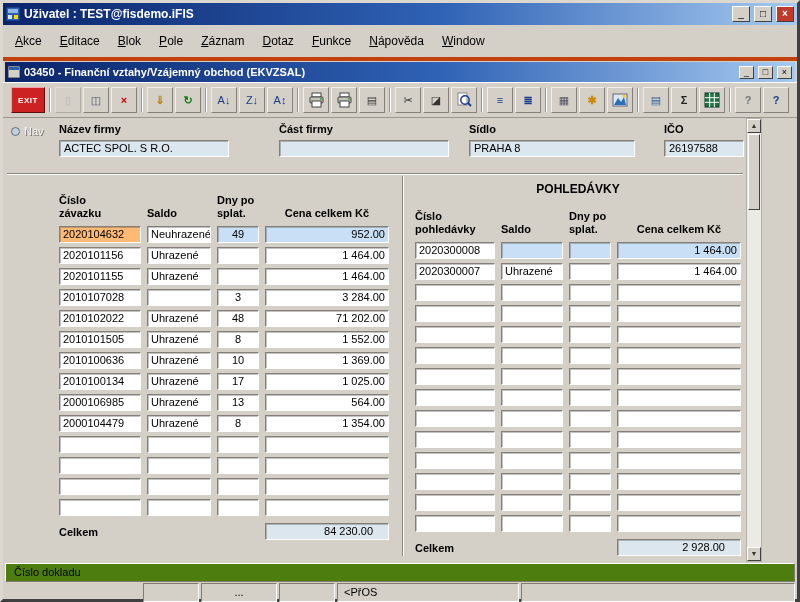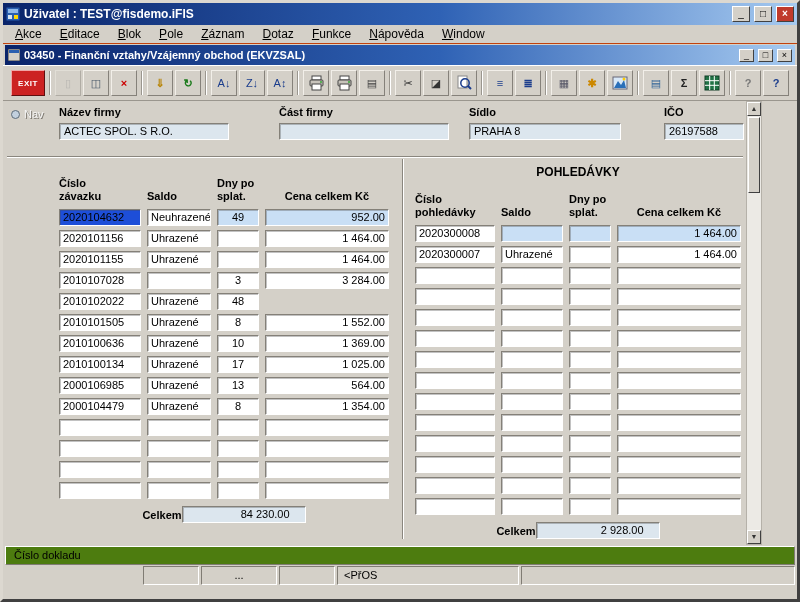--- a/index.html
+++ b/index.html
@@ -11,22 +11,22 @@
     font-family:"Liberation Sans", sans-serif;color:#000;
   }
   
   .titlebar{height:22px;background:linear-gradient(90deg,#0a246a 0%,#2f62b5 55%,#a6caf0 100%);
     display:flex;align-items:center;gap:4px;padding:0 3px;}
   .titlebar .title{flex:1;color:#fff;font-weight:bold;font-size:12px;white-space:nowrap;overflow:hidden;}
   .winbtn{width:18px;height:16px;background:#d4d0c8;border:1px solid;border-color:#fff #404040 #404040 #fff;
     font-size:10px;line-height:12px;text-align:center;padding:0;font-family:inherit;cursor:default;}
   .winbtn.close{background:#c03a2b;color:#fff;font-weight:bold;}
   
-  .menubar{height:19px;display:flex;align-items:center;padding:0 3px;background:#d4d0c8;
-    border-bottom:1px solid #c2410c;}
+  .menubar{height:36px;display:flex;align-items:center;padding:0 3px;background:#d4d0c8;
+    border-bottom:4px solid #c2410c;}
   .menu-item{padding:2px 9px;font-size:12px;white-space:nowrap;}
   
   .mdi-bar{height:20px;margin:1px 2px 0 2px;background:linear-gradient(90deg,#0a246a 0%,#2f62b5 55%,#a6caf0 100%);
     display:flex;align-items:center;gap:4px;padding:0 3px;}
   .mdi-bar .mdi-title{flex:1;color:#fff;font-weight:bold;font-size:11px;white-space:nowrap;overflow:hidden;}
   .mdibtn{width:15px;height:13px;background:#d4d0c8;border:1px solid;border-color:#fff #404040 #404040 #fff;
     font-size:9px;line-height:9px;text-align:center;padding:0;font-family:inherit;cursor:default;}
   
   .toolbar{height:36px;display:flex;align-items:center;gap:2px;padding:2px 8px;
     border-top:1px solid #fff;border-bottom:1px solid #9a968e;background:#d4d0c8;}
@@ -55,21 +55,21 @@
   .hcell{display:flex;flex-direction:column;justify-content:flex-end;height:28px;font-size:11px;font-weight:bold;line-height:13px;}
   .hcell span{display:block;white-space:nowrap;}
   .row{display:flex;gap:6px;margin-bottom:4px;}
   .cell{height:17px;background:#fff;font-size:11px;padding:1px 3px;line-height:13px;
     border:1px solid;border-color:#848078 #fff #fff #848078;box-shadow:inset 1px 1px 0 rgba(80,80,80,.35);
     white-space:nowrap;overflow:hidden;}
   .blk-z .c0{width:82px;} .blk-z .c1{width:64px;}
   .blk-p .c0{width:80px;} .blk-p .c1{width:62px;}
   .c2{width:42px;text-align:center;}
   .c3{width:124px;text-align:right;}
-  .totals{display:flex;justify-content:center;align-items:center;gap:0;margin-top:7px;}
+  .totals{display:flex;justify-content:space-between;align-items:center;gap:0;margin-top:7px;}
   .tlabel{font-size:11px;font-weight:bold;}
   .tbox{width:124px;height:17px;background:#dce6ee;font-size:11px;text-align:right;padding:1px 15px;line-height:13px;
     border:1px solid;border-color:#848078 #fff #fff #848078;box-shadow:inset 1px 1px 0 rgba(80,80,80,.35);}
   
   .vscroll{position:absolute;left:743px;top:0;width:16px;height:444px;background:#eceae5;
     border:1px solid #b5b1a9;display:flex;flex-direction:column;}
   .sb-btn{height:14px;background:#d4d0c8;border:1px solid;border-color:#fff #404040 #404040 #fff;
     font-size:7px;line-height:12px;text-align:center;padding:0;color:#333;font-family:inherit;}
   .sb-thumb{height:76px;margin:1px;background:#d4d0c8;border:1px solid;border-color:#fff #404040 #404040 #fff;}
   .sb-fill{flex:1;}
@@ -243,21 +243,21 @@
     <div class="fld" style="left:276px;">
       <div class="flabel">Část firmy</div>
       <div class="fbox" style="width:170px;"></div>
     </div>
     <div class="fld" style="left:56px;">
       <div class="flabel">Název firmy</div>
       <div class="fbox" style="width:170px;">ACTEC SPOL. S R.O.</div>
     </div>
     <div class="fld" style="left:466px;">
       <div class="flabel">Sídlo</div>
-      <div class="fbox" style="width:152px;">PRAHA 8</div>
+      <div class="fbox" style="width:166px;">PRAHA 8</div>
     </div>
     <div class="fld" style="left:661px;">
       <div class="flabel">IČO</div>
       <div class="fbox" style="width:80px;">26197588</div>
     </div>
 
     <div class="hline"></div>
     <div class="vline"></div>
 
     <div class="block blk-z" style="left:56px;width:330px;">
@@ -274,21 +274,21 @@
           <span>Dny po</span>
             <span>splat.</span>
         </div>
         <div class="hcell c3" style="text-align:center;">
           <span></span>
             <span>Cena celkem Kč</span>
         </div>
       </div>
       <div class="rows">
           <div class="row">
-            <div class="cell c0" style="background: #1d4ed8;">2020104632</div>
+            <div class="cell c0" style="background: #fdba74;">2020104632</div>
             <div class="cell c1">Neuhrazené</div>
             <div class="cell c2" style="background: rgb(201, 223, 245);">49</div>
             <div class="cell c3" style="background: rgb(201, 223, 245);">952.00</div>
           </div>
           <div class="row">
             <div class="cell c0">2020101156</div>
             <div class="cell c1">Uhrazené</div>
             <div class="cell c2"></div>
             <div class="cell c3">1 464.00</div>
           </div>
@@ -301,20 +301,21 @@
           <div class="row">
             <div class="cell c0">2010107028</div>
             <div class="cell c1"></div>
             <div class="cell c2">3</div>
             <div class="cell c3">3 284.00</div>
           </div>
           <div class="row">
             <div class="cell c0">2010102022</div>
             <div class="cell c1">Uhrazené</div>
             <div class="cell c2">48</div>
+            <div class="cell c3">71 202.00</div>
           </div>
           <div class="row">
             <div class="cell c0">2010101505</div>
             <div class="cell c1">Uhrazené</div>
             <div class="cell c2">8</div>
             <div class="cell c3">1 552.00</div>
           </div>
           <div class="row">
             <div class="cell c0">2010100636</div>
             <div class="cell c1">Uhrazené</div>

